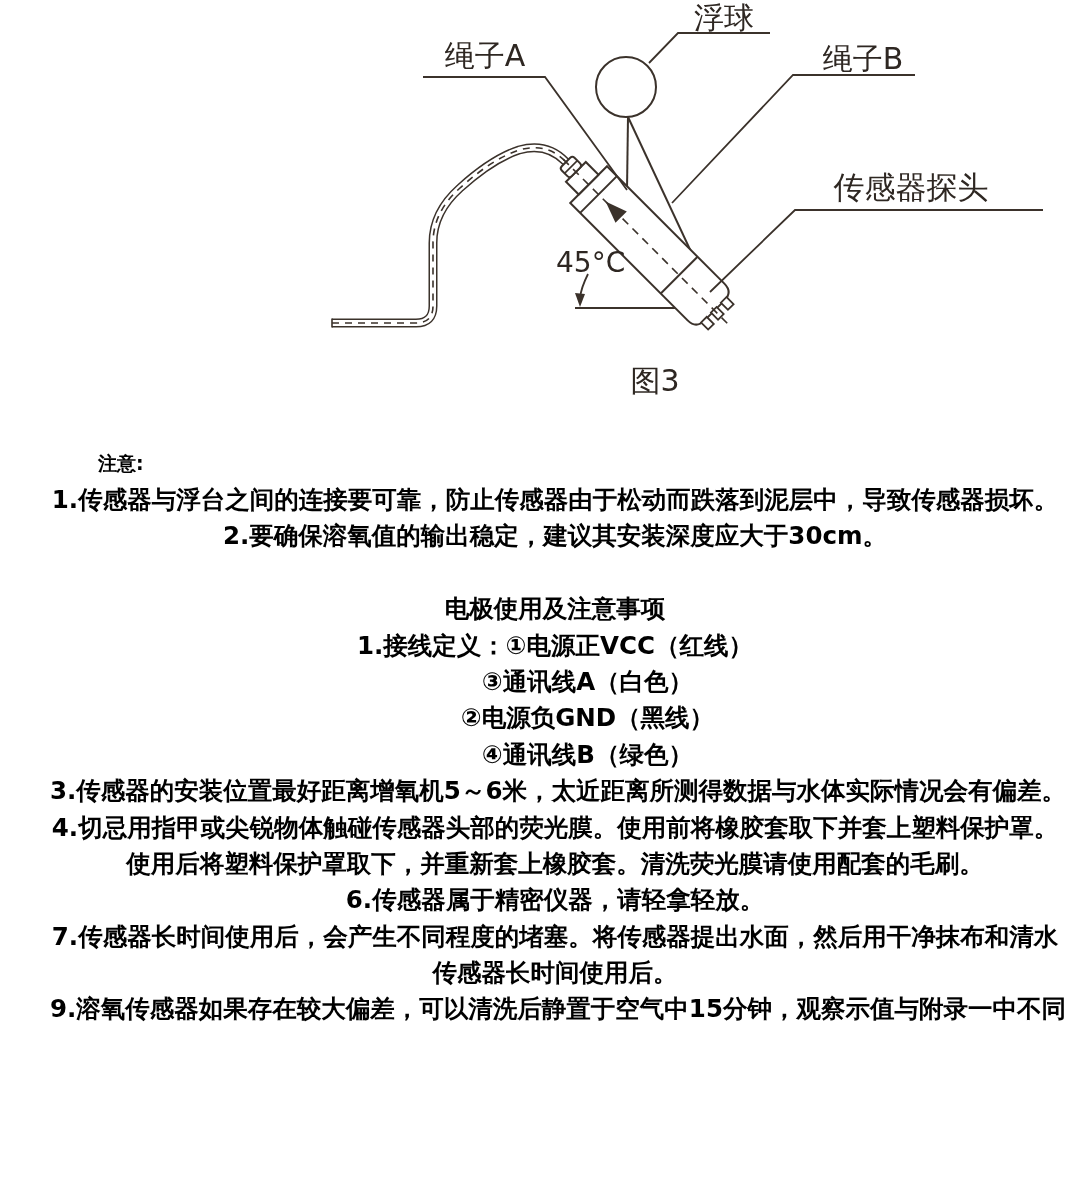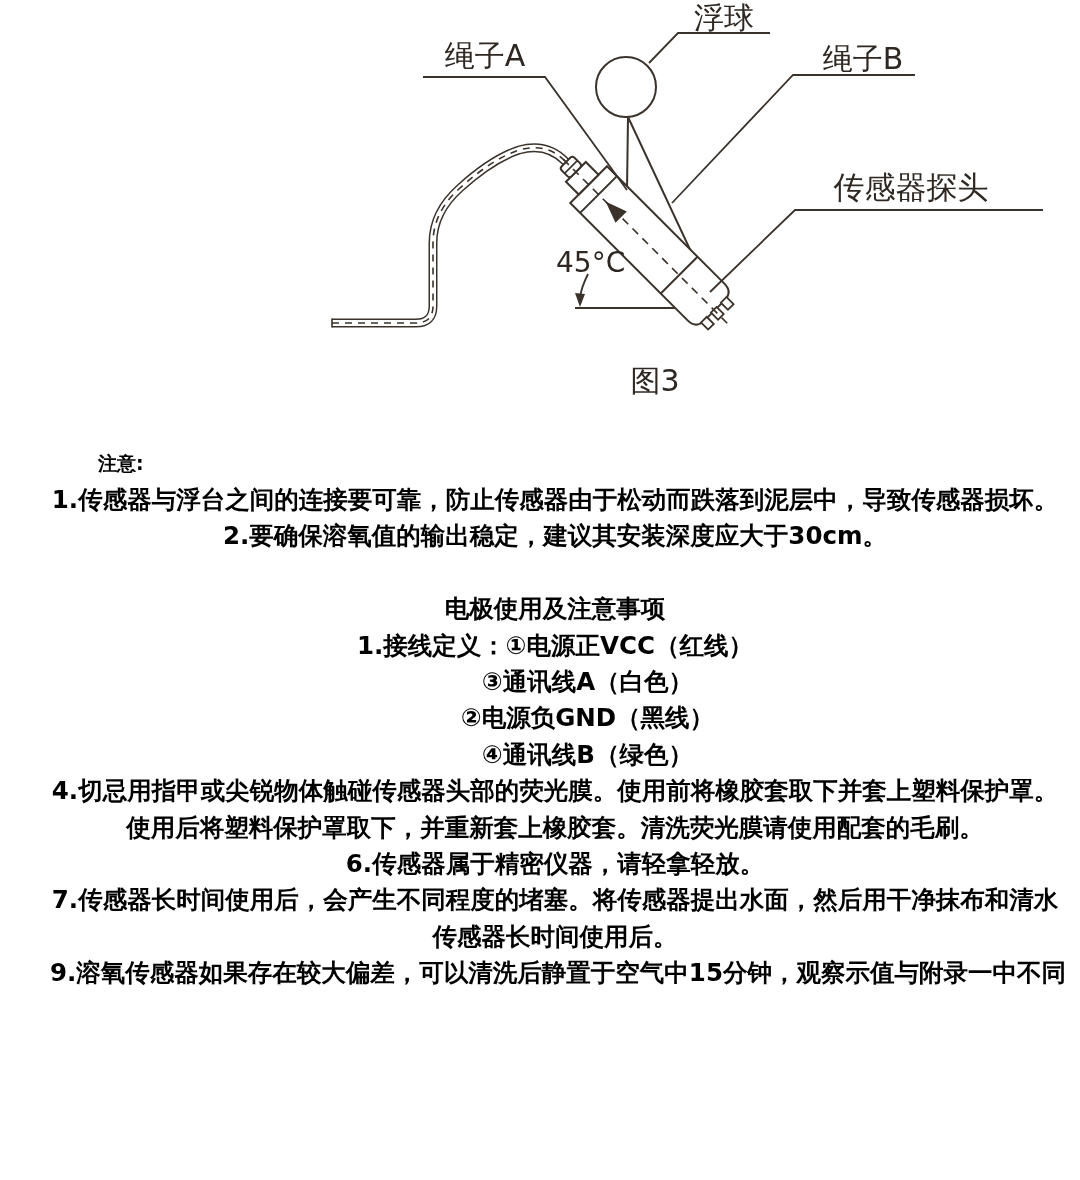--- a/index.html
+++ b/index.html
@@ -95,20 +95,21 @@
 
   <div id="text-block">
     <div class="t-line">1.传感器与浮台之间的连接要可靠，防止传感器由于松动而跌落到泥层中，导致传感器损坏。</div>
     <div class="t-line">2.要确保溶氧值的输出稳定，建议其安装深度应大于30cm。</div>
     <div class="t-spacer"></div>
     <div class="t-line">电极使用及注意事项</div>
     <div class="t-line">1.接线定义：①电源正VCC（红线）</div>
     <div class="t-line indent">③通讯线A（白色）</div>
     <div class="t-line indent">②电源负GND（黑线）</div>
     <div class="t-line indent">④通讯线B（绿色）</div>
+    <div class="t-line">3.传感器的安装位置最好距离增氧机5～6米，太近距离所测得数据与水体实际情况会有偏差。</div>
     <div class="t-line">4.切忌用指甲或尖锐物体触碰传感器头部的荧光膜。使用前将橡胶套取下并套上塑料保护罩。</div>
     <div class="t-line">使用后将塑料保护罩取下，并重新套上橡胶套。清洗荧光膜请使用配套的毛刷。</div>
     <div class="t-line">6.传感器属于精密仪器，请轻拿轻放。</div>
     <div class="t-line">7.传感器长时间使用后，会产生不同程度的堵塞。将传感器提出水面，然后用干净抹布和清水</div>
     <div class="t-line">传感器长时间使用后。</div>
     <div class="t-line">9.溶氧传感器如果存在较大偏差，可以清洗后静置于空气中15分钟，观察示值与附录一中不同</div>
   </div>
 
 </div>
 

